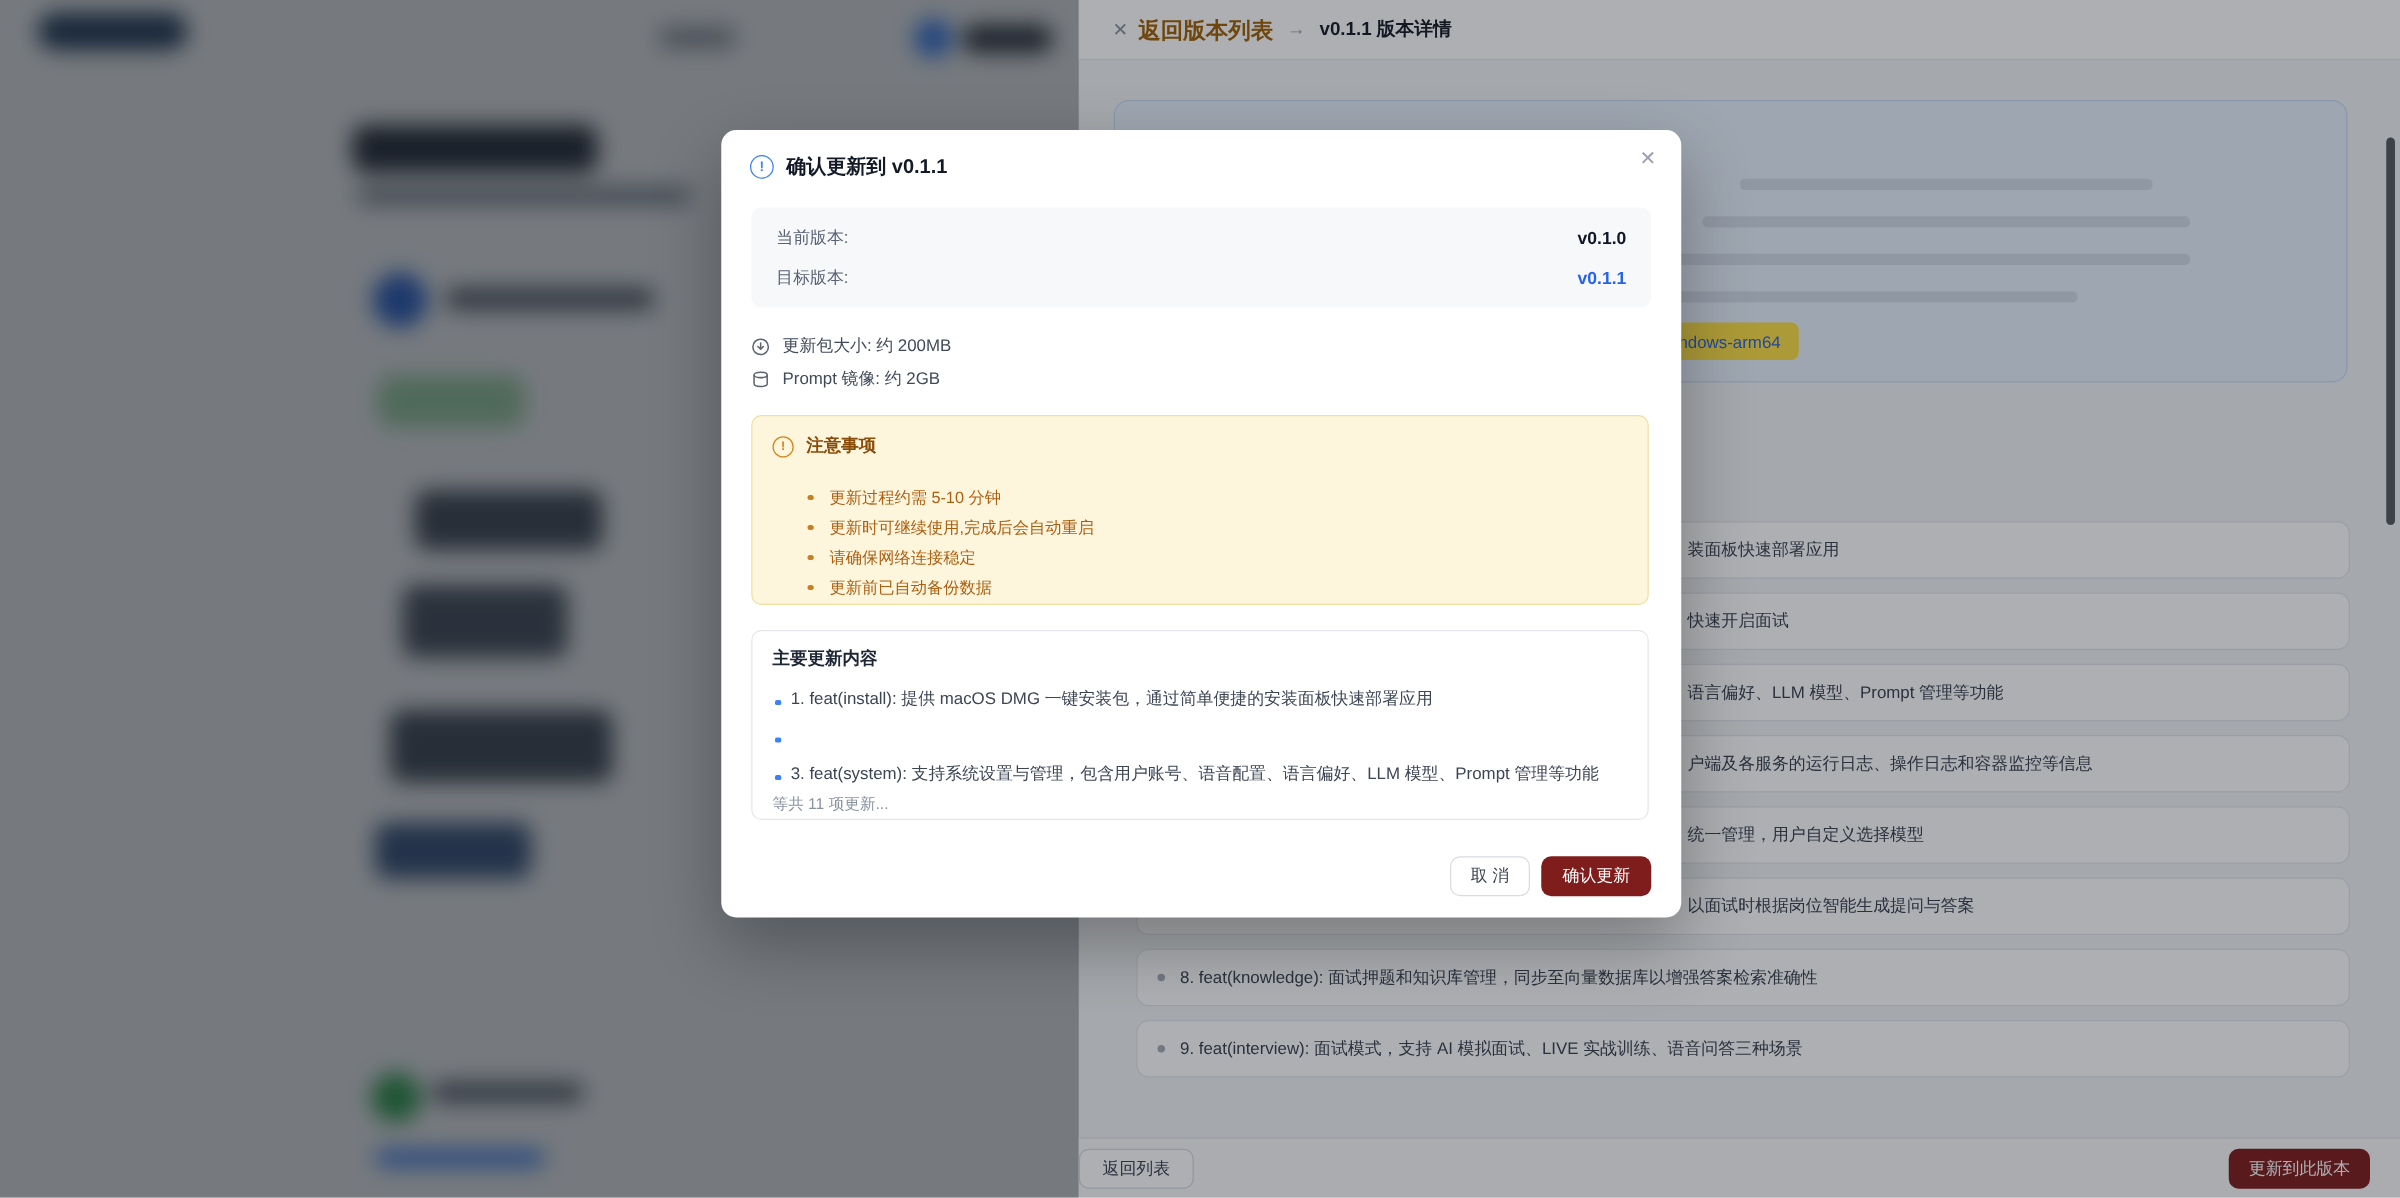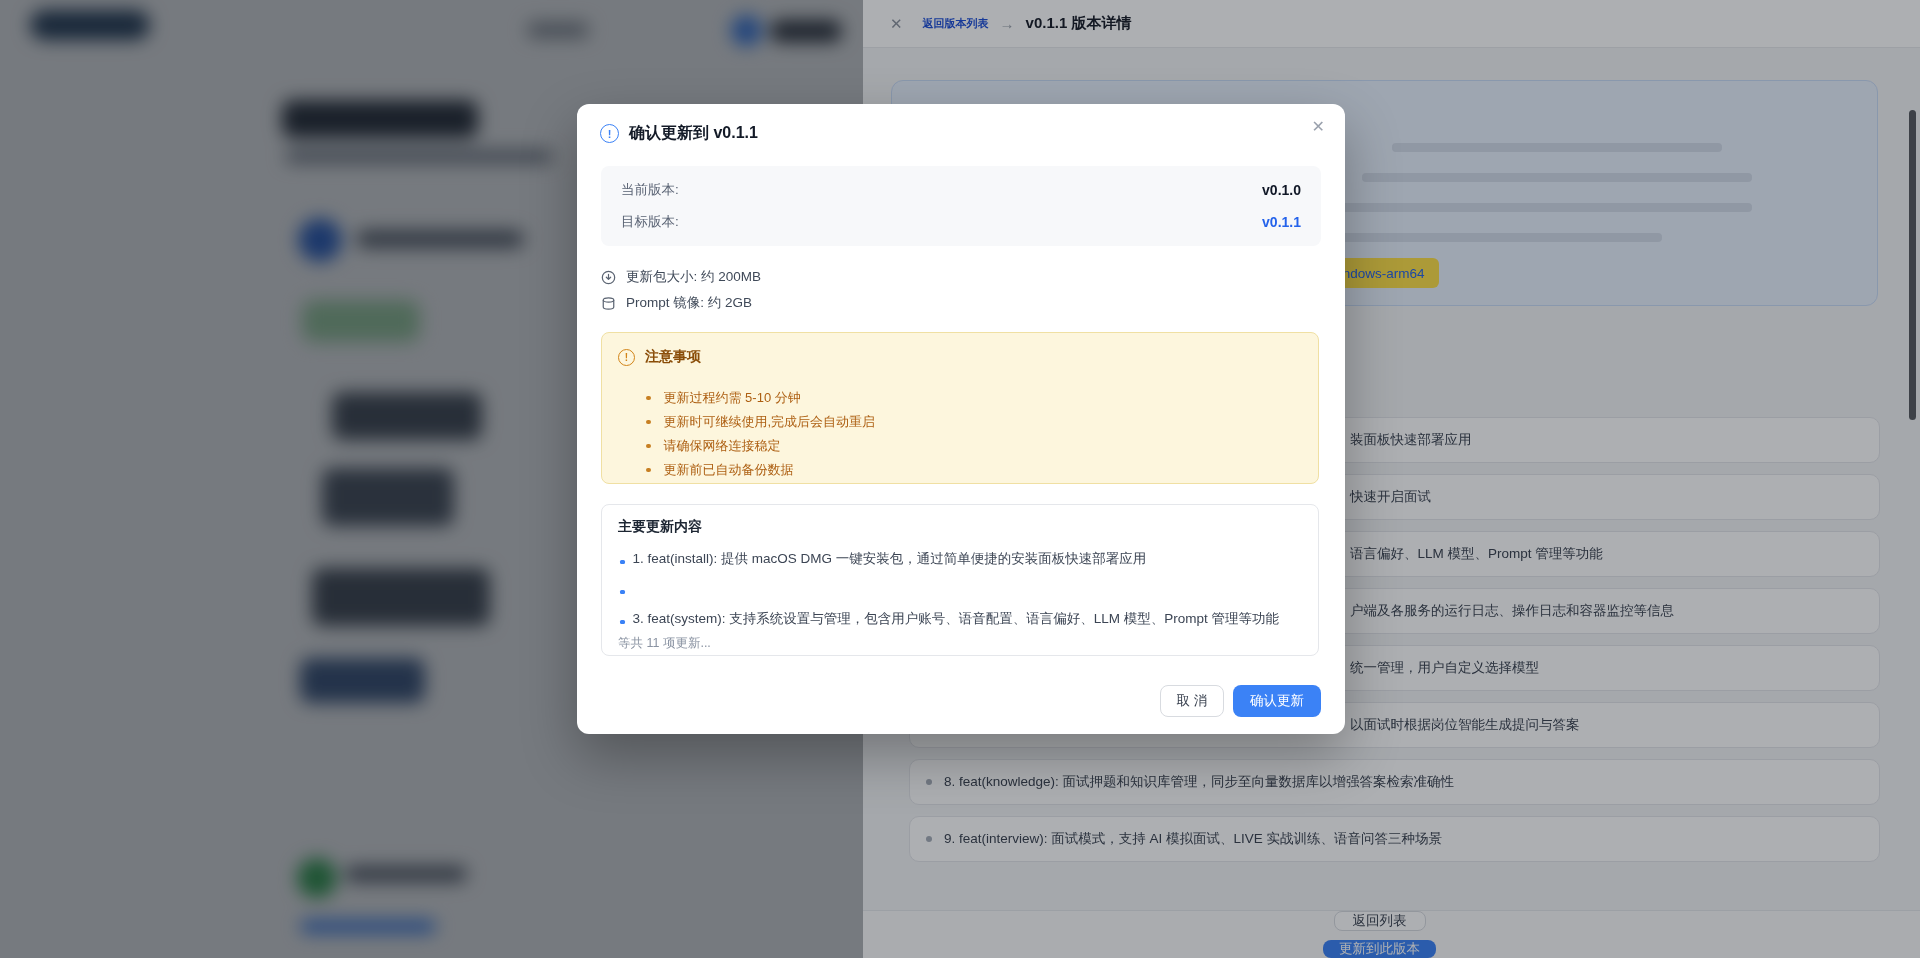--- a/index.html
+++ b/index.html
@@ -13,21 +13,21 @@
 
   
   .drawer-backdrop { position:absolute; inset:0; background:rgba(16,20,28,0.33); z-index:1; }
 
   
   .drawer { position:absolute; top:0; left:863px; width:1057px; height:958px;
     background:#f3f4f6; z-index:2; }
   .drawer-header { position:absolute; top:0; left:0; right:0; height:48px; background:#fff;
     border-bottom:1px solid #e7e9ec; display:flex; align-items:center; padding-left:27px; }
   .hdr-close { font-size:15px; color:#8b929e; cursor:pointer; }
-  .hdr-link { margin-left:20px; font-size:11px; font-weight:700; color:#1d4ed8; cursor:pointer; }
+  .hdr-link { margin-left:8px; font-size:18px; font-weight:700; color:#a16207; cursor:pointer; }
   .hdr-arrow { margin:0 11px; font-size:15px; color:#9aa1ab; }
   .hdr-title { font-size:15px; font-weight:700; color:#161b26; }
 
   .dl-card { position:absolute; left:28px; top:80px; width:987px; height:226px;
     background:#e9f1fd; border:1px solid #c9dcf8; border-radius:12px; }
   .sk-line { position:absolute; height:9px; border-radius:4px; background:rgba(100,116,139,0.16); }
   .dl-chip { position:absolute; left:424px; top:177px; height:30px; padding:0 14px;
     background:#fde047; border-radius:6px; display:flex; align-items:center;
     font-size:13.5px; color:#2563eb; cursor:pointer; }
 
@@ -35,25 +35,25 @@
     display:flex; flex-direction:column; gap:11px; }
   .row { height:46px; background:#fff; border:1px solid #e4e6ea; border-radius:10px;
     display:flex; align-items:center; padding-left:16px; white-space:nowrap; overflow:hidden; }
   .row .dot { width:6px; height:6px; border-radius:50%; background:#a6adb8;
     margin-right:12px; flex:0 0 auto; }
   .row .row-text { font-size:13.5px; color:#3a4250; }
   .row.fragment { padding-left:440px; }
 
   .drawer-footer { position:absolute; left:0; right:0; bottom:0; height:48px; background:#fafafb;
     border-top:1px solid #e6e8eb; display:flex; align-items:center; justify-content:space-between;
-    gap:9px; padding-right:24px;flex-direction:column; }
+    gap:9px; padding-right:24px; }
   .btn { height:32px; border-radius:8px; display:flex; align-items:center; justify-content:center;
     font-size:13.5px; cursor:pointer; white-space:nowrap; }
   .btn.ghost { background:#fff; border:1px solid #d8dbe0; color:#3a4250; padding:0 18px; }
-  .btn.primary { background:#3b82f6; color:#fff; border:none; padding:0 16px; }
+  .btn.primary { background:#7f1d1d; color:#fff; border:none; padding:0 16px; }
 
   .scroll-thumb { position:absolute; left:1046px; top:110px; width:7px; height:310px;
     border-radius:4px; background:#55595f; }
 
   
   .modal-backdrop { position:absolute; inset:0; background:rgba(16,20,28,0.34); z-index:3; }
 
   
   .modal { position:absolute; left:577px; top:104px; width:768px; height:630px;
     background:#fff; border-radius:12px; z-index:4;

